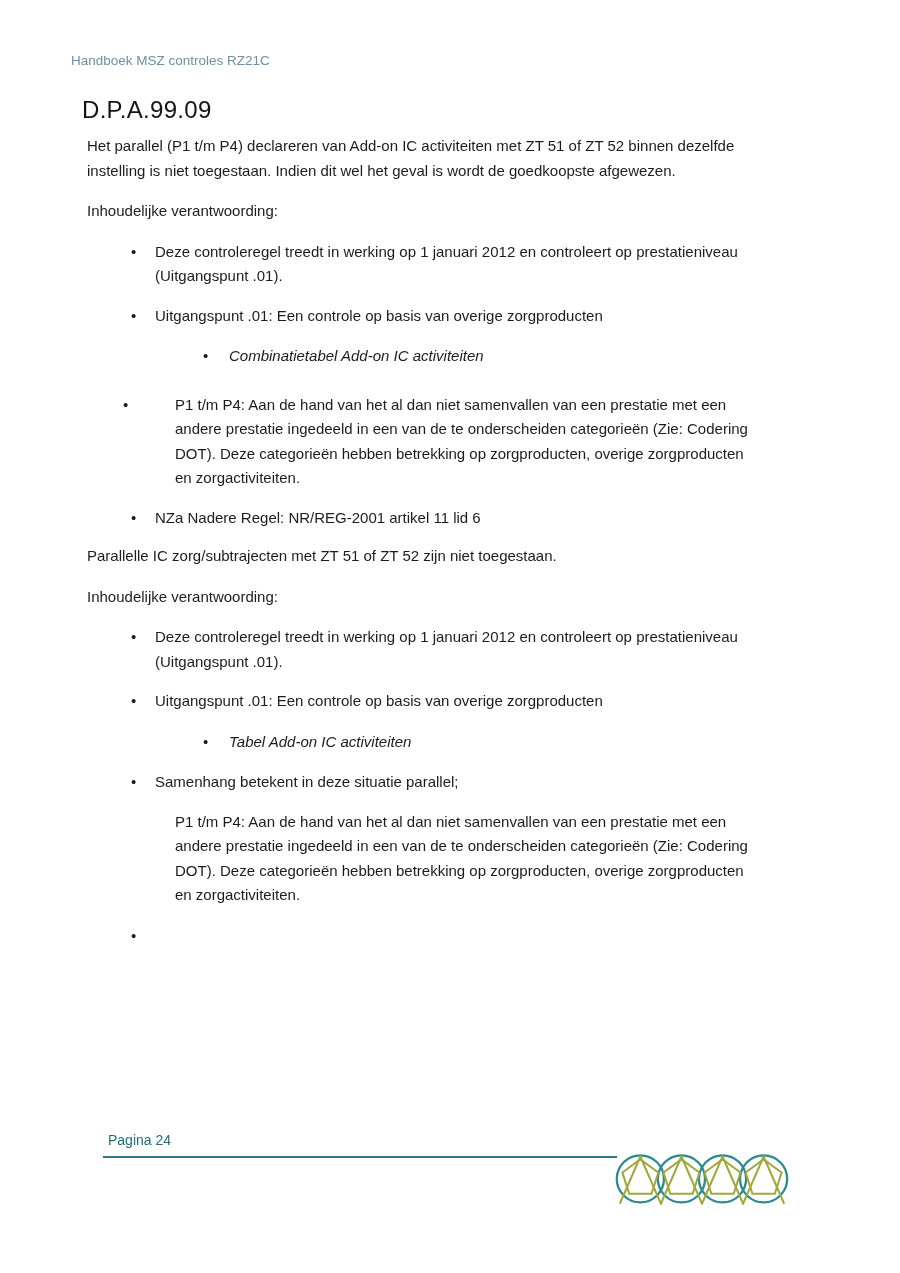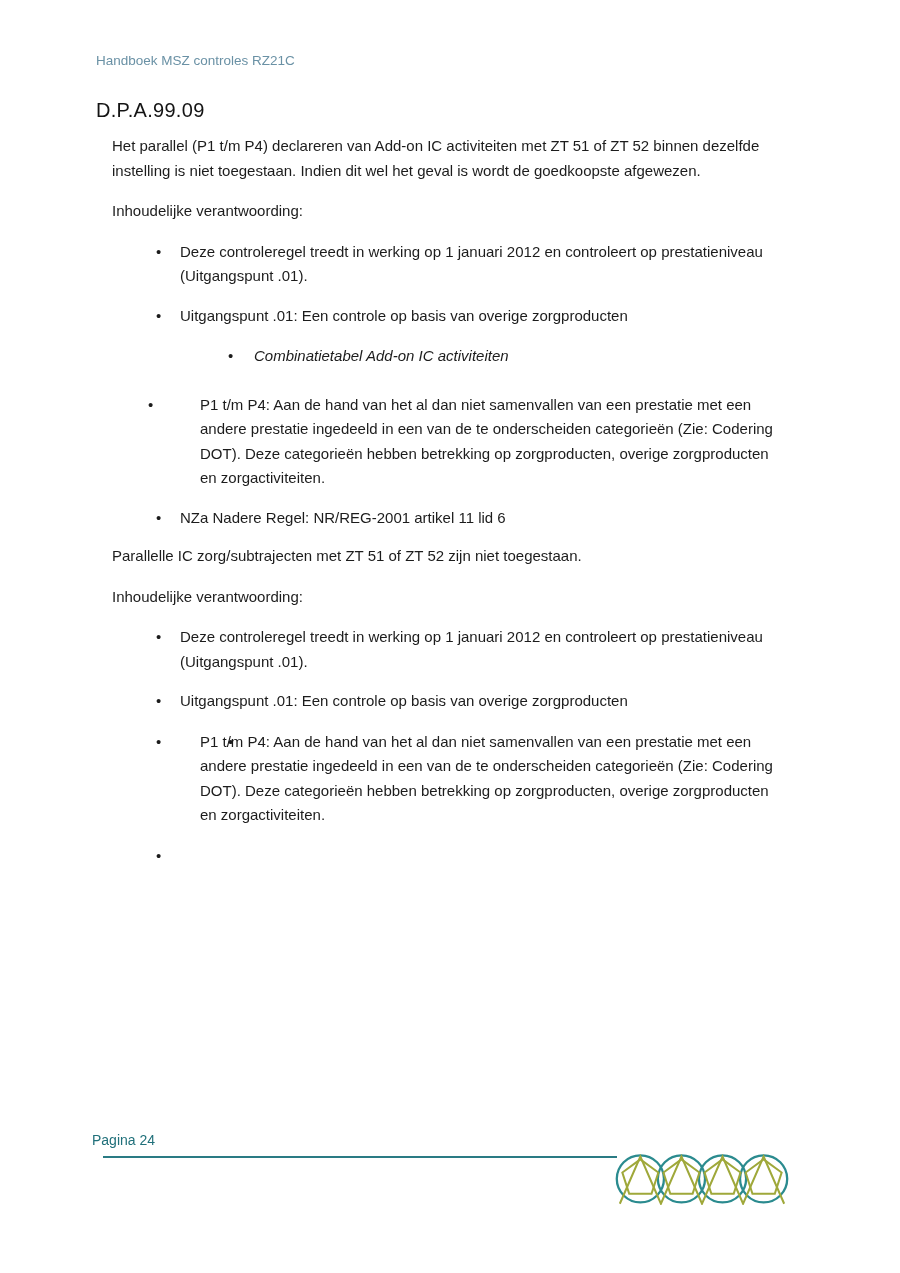--- a/index.html
+++ b/index.html
@@ -4,39 +4,39 @@
 <style>
   html,body{margin:0;padding:0;background:#ffffff;}
   .page{
     position:relative;
     width:900px;height:1273px;
     background:#ffffff;
     font-family:"Liberation Sans","DejaVu Sans",sans-serif;
     color:#1c1c1c;
     overflow:hidden;
   }
-  .content{padding:51px 14px 0 96px;}
+  .content{padding:51px 14px 0 71px;}
   .doc-header{font-size:13.5px;line-height:20px;color:#6a91a5;margin:0;}
   .section-heading{
-    font-size:20px;line-height:26px;font-weight:400;color:#141414;
-    margin:0;letter-spacing:0.3px;
+    font-size:24px;line-height:26px;font-weight:400;color:#141414;
+    margin:11px;letter-spacing:0.3px;
   }
   .para{font-size:15px;line-height:24.5px;margin:16px;white-space:pre-line;}
   .m10{margin-top:10px}.m11{margin-top:11px}.m14{margin-top:14px}
   .m15{margin-top:15px}.m16{margin-top:16px}.m17{margin-top:17px}
   .m24{margin-top:24px}.m26{margin-top:26px}
   .li{position:relative;font-size:15px;line-height:24.5px;}
   .li .marker{position:absolute;left:60px;top:0;}
   .li .txt{display:block;margin-left:84px;white-space:pre-line;}
   .li.sub .marker{left:132px;}
   .li.sub .txt{margin-left:158px;font-style:italic;}
   .li.wide .marker{left:52px;}
   .li.wide .txt{margin-left:104px;}
   .indent-para{margin-left:104px;}
-  .footer-label{position:absolute;left:92px;top:1130px;font-size:14px;line-height:20px;color:#20707a;margin:0;}
+  .footer-label{position:absolute;left:108px;top:1130px;font-size:14px;line-height:20px;color:#20707a;margin:0;}
   .footer-rule{position:absolute;left:103px;top:1156px;width:514px;height:2px;background:#2a7b84;}
   .logo{position:absolute;left:615px;top:1153px;width:175px;height:52px;}
 </style>
 </head>
 <body>
 
 <div class="page">
   <div class="content">
 
     <p class="doc-header">Handboek MSZ controles RZ21C</p>
@@ -79,23 +79,25 @@
       <span class="marker">•</span>
       <span class="txt">Deze controleregel treedt in werking op 1 januari 2012 en controleert op prestatieniveau
 (Uitgangspunt .01).</span>
     </div>
     <div class="li m15">
       <span class="marker">•</span>
       <span class="txt">Uitgangspunt .01: Een controle op basis van overige zorgproducten</span>
     </div>
     <div class="li sub m16">
       <span class="marker">•</span>
+      <span class="txt">Tabel Add-on IC activiteiten</span>
     </div>
     <div class="li m16">
       <span class="marker">•</span>
+      <span class="txt">Samenhang betekent in deze situatie parallel;</span>
     </div>
 
     <p class="para indent-para m15">P1 t/m P4: Aan de hand van het al dan niet samenvallen van een prestatie met een
 andere prestatie ingedeeld in een van de te onderscheiden categorieën (Zie: Codering
 DOT). Deze categorieën hebben betrekking op zorgproducten, overige zorgproducten
 en zorgactiviteiten.</p>
 
     <div class="li m14">
       <span class="marker">•</span>
     </div>

